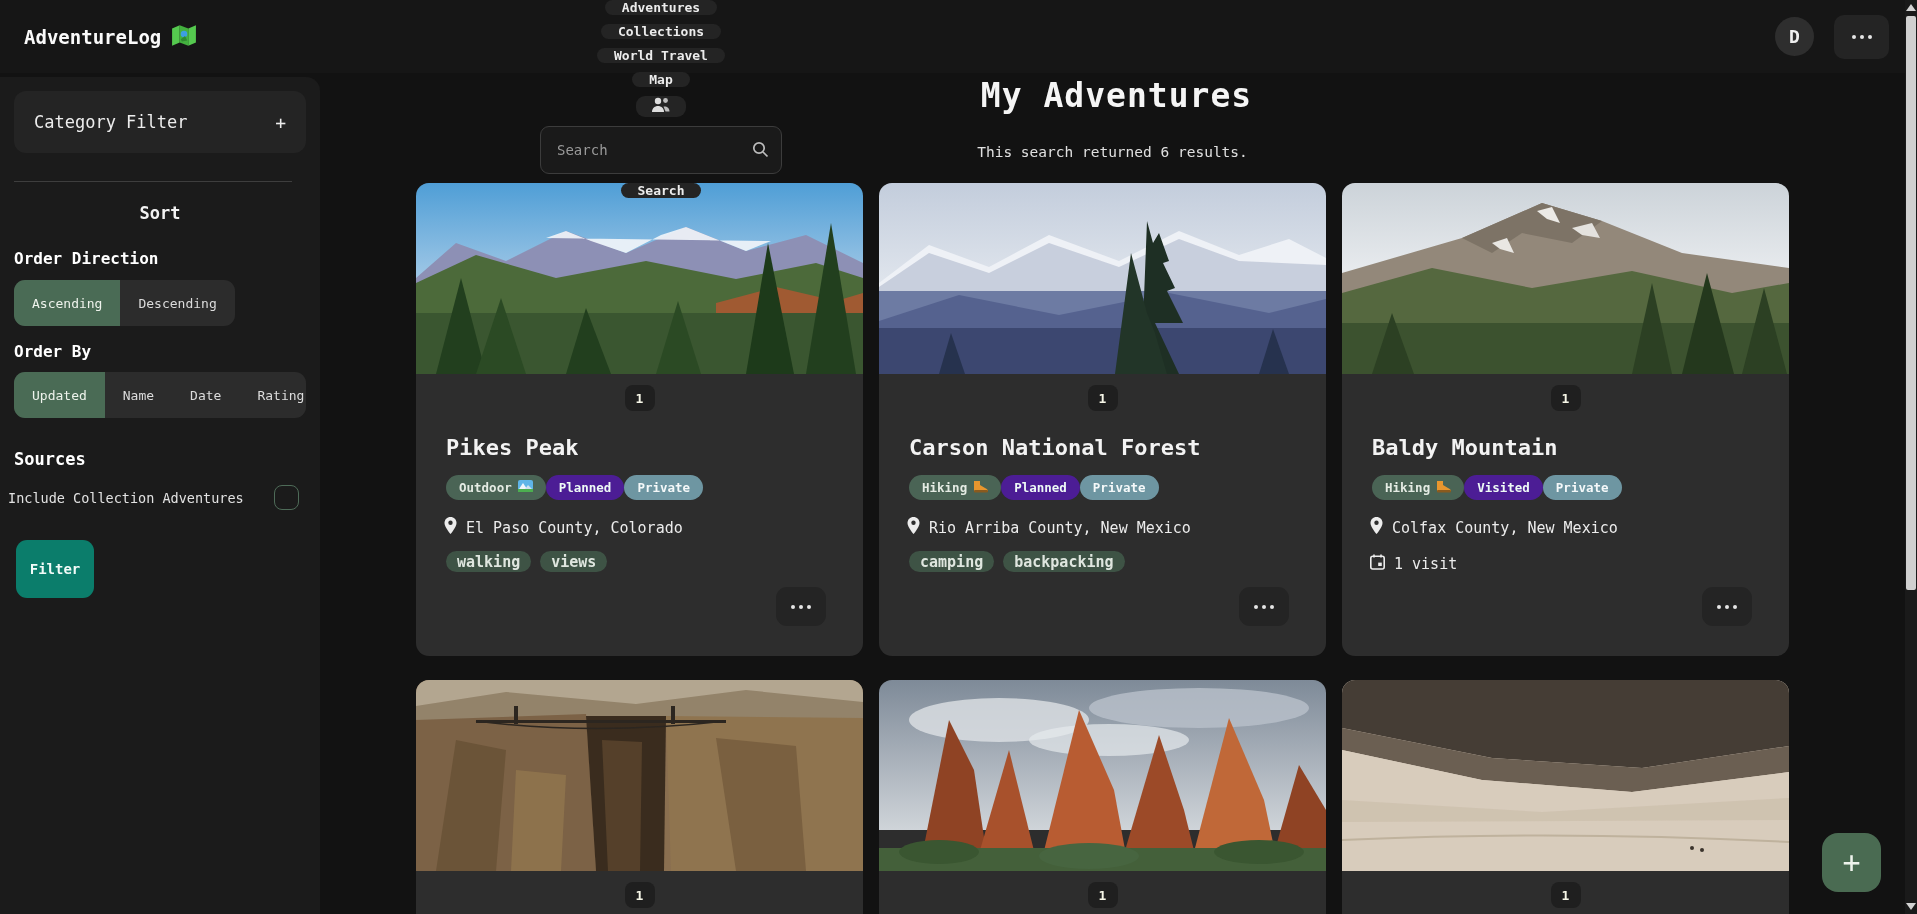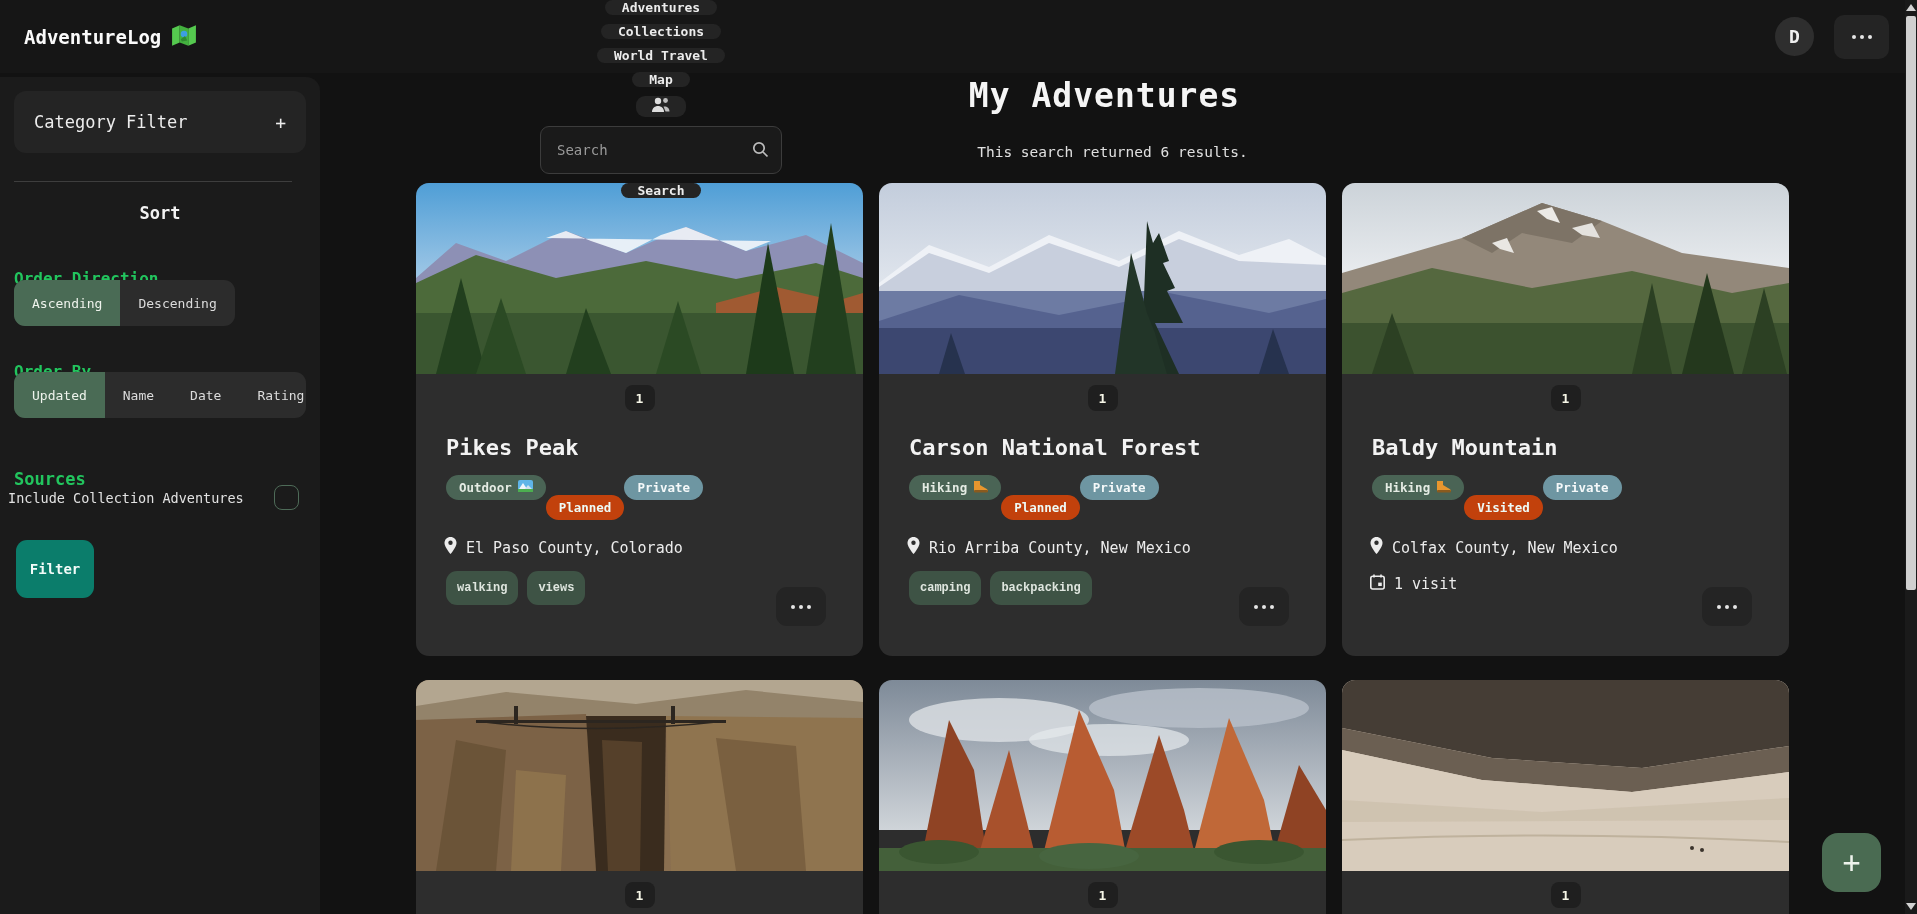--- a/index.html
+++ b/index.html
@@ -30,58 +30,58 @@
   
   .sidebar { position:absolute; left:0; top:77px; width:320px; height:837px; background:#1b1b1b;
     border-radius:0 14px 0 0; z-index:10; }
   .cat-panel { position:absolute; left:14px; top:14px; width:292px; height:62px; background:#242424;
     border-radius:12px; display:flex; align-items:center; justify-content:space-between; padding:0 20px; cursor:pointer; }
   .cat-label { font-size:17px; color:#ededed; }
   .cat-plus { font-size:18px; color:#ededed; }
   .divider { position:absolute; left:14px; top:104px; width:278px; height:1px; background:#3e3e3e; }
   .sort-heading { position:absolute; left:0; top:126px; width:320px; text-align:center; font-size:17px;
     font-weight:bold; color:#f2f2f2; }
-  .side-label { position:absolute; left:14px; font-size:16px; font-weight:bold; color:#22c55e;margin-top:20px; }
+  .side-label { position:absolute; left:14px; font-size:16px; font-weight:bold; color:#ffffff; }
   .lbl-dir { top:172px; } .lbl-by { top:265px; }
   .seg { position:absolute; left:14px; height:46px; background:#2c2c2c; border-radius:11px; display:flex;
     overflow:hidden; align-items:stretch; }
   .seg-dir { top:203px; } .seg-by { top:295px; width:292px; }
   .seg button { background:transparent; border:none; color:#dcdcdc; font-family:inherit; font-size:13px;
     font-weight:normal; padding:0 18px; cursor:pointer; flex:1 1 auto; }
   .seg button.sel { background:#4a6b55; color:#eef3ec; }
   .lbl-sources { top:372px; font-size:17px; }
   .chk-row { position:absolute; left:8px; top:408px; width:291px; display:flex; align-items:center;
     justify-content:space-between; }
   .chk-label { font-size:13.5px; color:#e2e2e2; }
   .checkbox { width:25px; height:25px; border:1.5px solid #4e6b58; border-radius:8px; background:transparent; cursor:pointer; }
   .filter-btn { position:absolute; left:16px; top:463px; width:78px; height:58px; background:#0b7d6b;
     border:none; border-radius:11px; color:#f2fbf8; font-family:inherit; font-size:14px; font-weight:bold; cursor:pointer; }
 
   
-  .page-title { position:absolute; left:312px; top:76px; width:1585px; text-align:center; font-size:33px;
+  .page-title { position:absolute; left:324px; top:76px; width:1585px; text-align:center; font-size:33px;
     font-weight:bold; color:#f5f5f5; letter-spacing:1px; }
   .results-text { position:absolute; left:320px; top:144px; width:1585px; text-align:center; font-size:14.5px;
     color:#e0e0e0; }
   .cards { position:absolute; left:416px; top:183px; display:grid; grid-template-columns:repeat(3,447px);
     grid-auto-rows:473px; gap:24px 16px; }
   .card { position:relative; background:#2d2d2d; border-radius:13px; overflow:hidden; }
   .photo { display:block; width:447px; height:191px; cursor:pointer; }
   .count-badge { margin:11px auto 0; width:30px; height:26px; background:#1f1f1f; border-radius:8px;
     display:flex; align-items:center; justify-content:center; font-size:13px; font-weight:bold; color:#f7f7e8; }
   .card-title { margin:24px 30px 0; font-size:22px; font-weight:bold; color:#f3f3f3; cursor:pointer; }
   .badge-row { margin:15px 30px 0; display:flex; gap:0; }
   .badge { height:25px; border-radius:13px; padding:0 13px; display:flex; align-items:center; gap:6px;
     font-size:12.5px; font-weight:bold; }
   .badge-cat { background:#4a6455; color:#e4ebe3; }
-  .badge-status { background:#c2410c; color:#eefaf6;margin-top:20px; }
+  .badge-status { background:#4c1d95; color:#eefaf6; }
   .badge-priv { background:#6e96a2; color:#f4f8f9; }
   .loc-row { margin:17px 28px 0; display:flex; align-items:center; gap:9px; font-size:15px; color:#ececec; }
   .tag-row { margin:13px 30px 0; display:flex; gap:9px; }
-  .tag { height:34px; border-radius:11px; padding:0 11px; background:#3e5345; color:#dfe6df;
-    font-size:12px; font-weight:bold; display:flex; align-items:center;font-family:Liberation Mono, monospace; }
+  .tag { height:21px; border-radius:11px; padding:0 11px; background:#3e5345; color:#dfe6df;
+    font-size:15px; font-weight:bold; display:flex; align-items:center; }
   .visit-row { margin:16px 28px 0; display:flex; align-items:center; gap:9px; font-size:15px; color:#ececec; }
   .card-dots { position:absolute; right:37px; bottom:30px; width:50px; height:39px; background:#242424;
     border:none; border-radius:11px; display:flex; align-items:center; justify-content:center; gap:4px; cursor:pointer; }
 
   .fab { position:absolute; left:1822px; top:833px; width:59px; height:59px; background:#4a6b52;
     border:none; border-radius:16px; color:#eef3ec; font-size:30px; font-family:inherit; cursor:pointer;
     display:flex; align-items:center; justify-content:center; line-height:1; }
 
   
   .scrollbar { position:absolute; right:0; top:0; width:12px; height:914px; background:#1a1a1a; z-index:30; }

